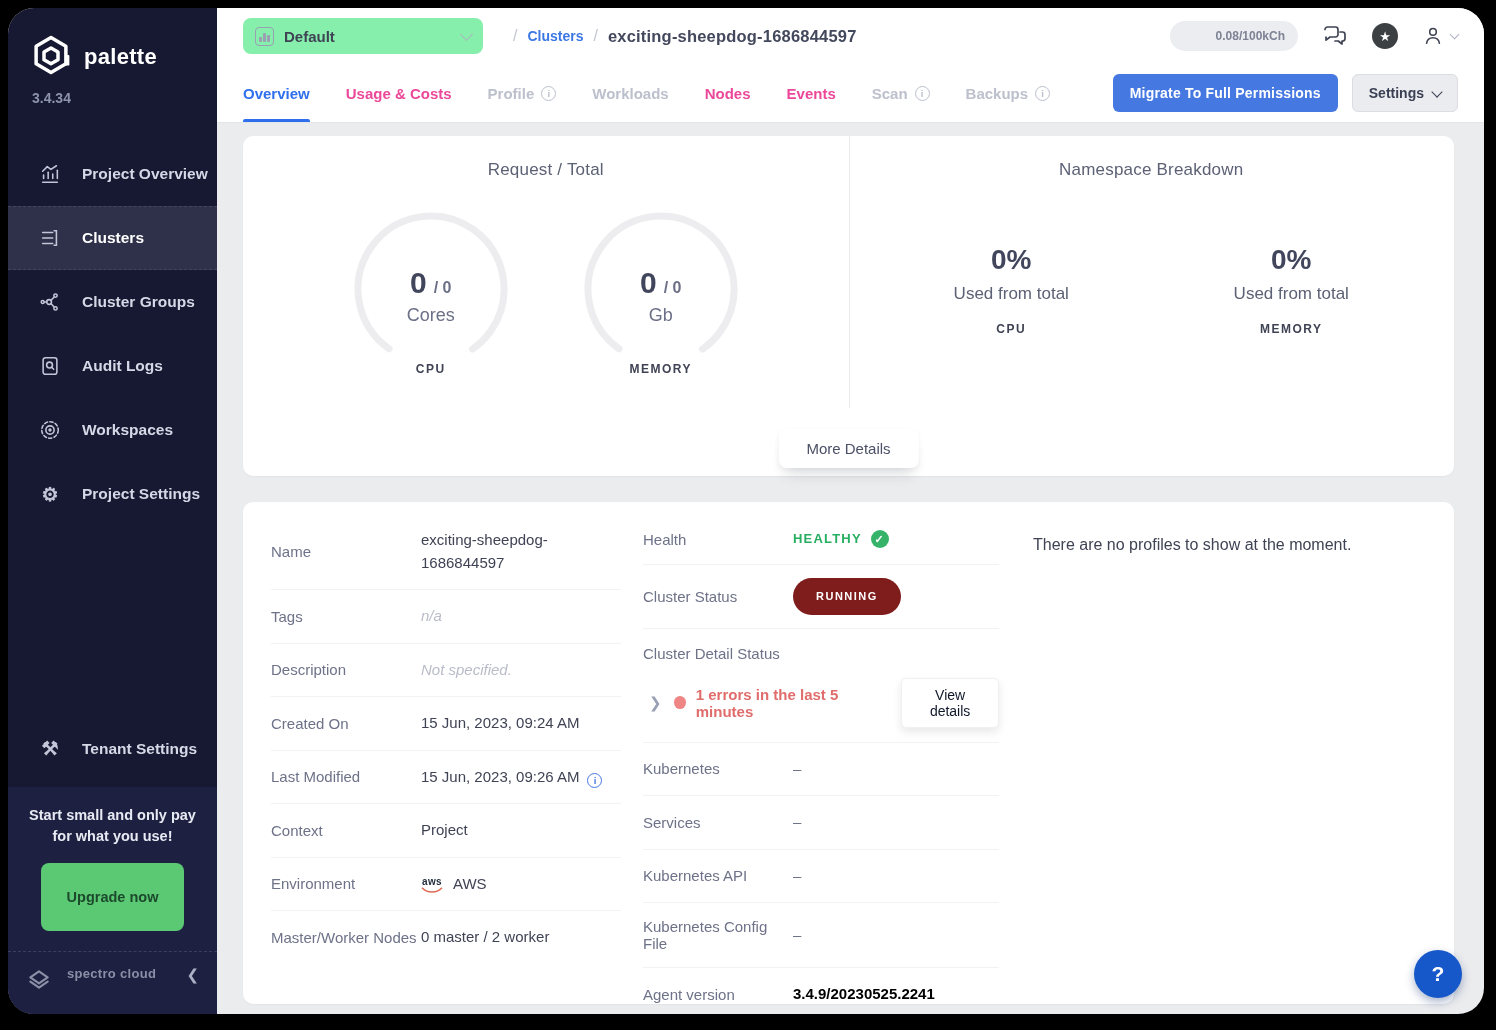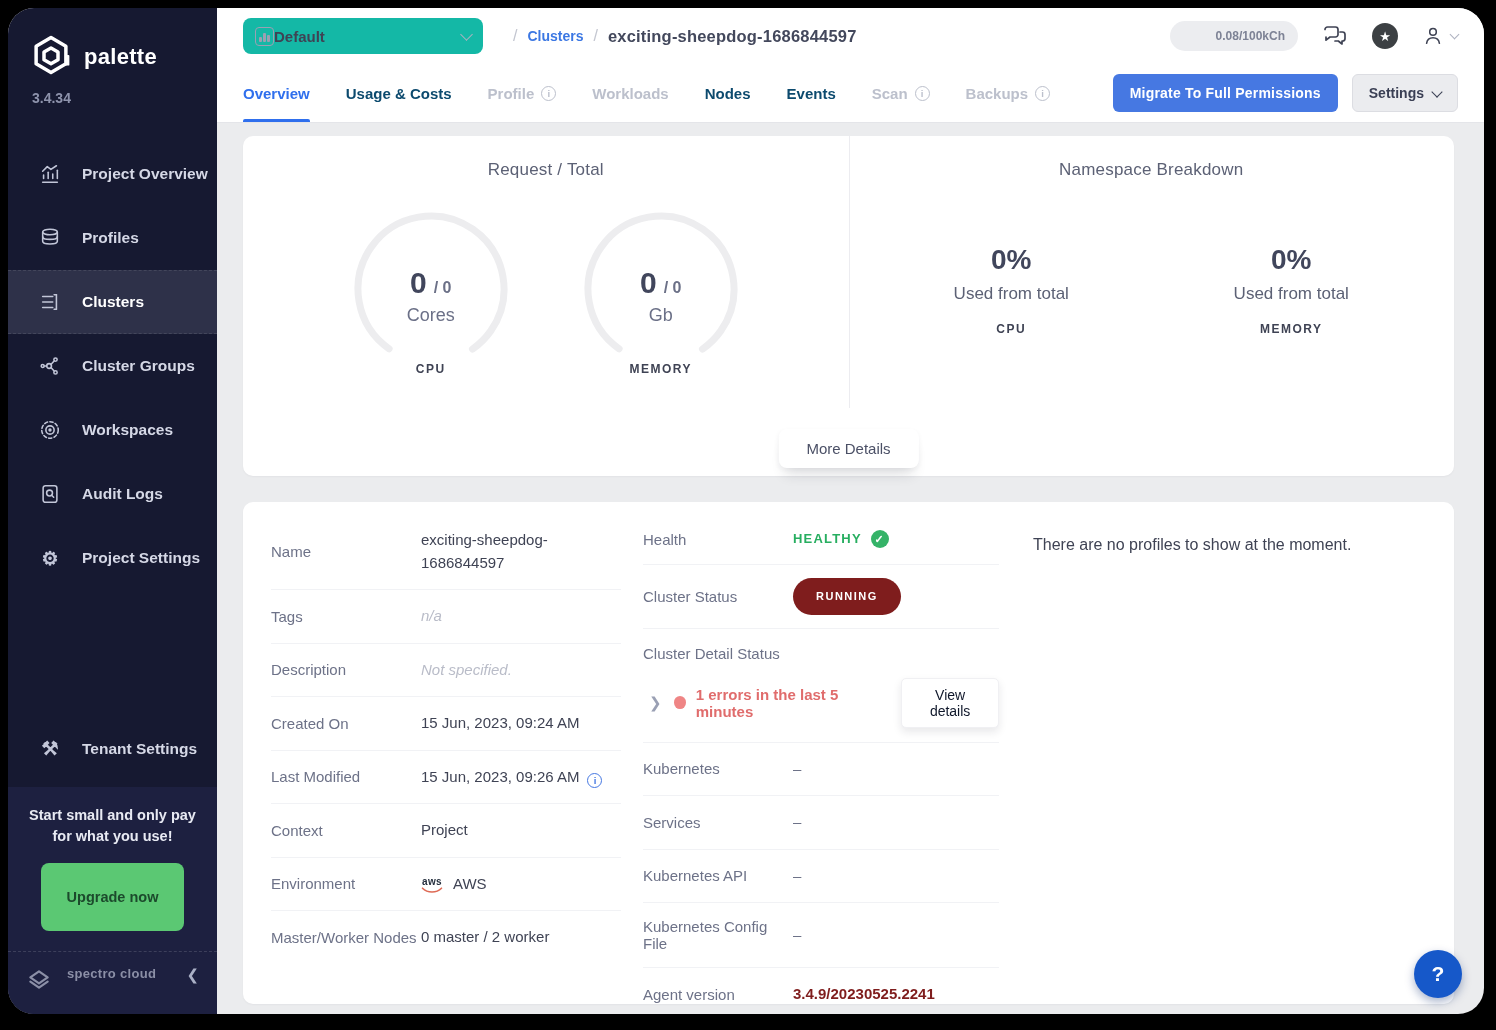--- a/index.html
+++ b/index.html
@@ -22,40 +22,40 @@
   .upsell-text { font-size:14.5px; font-weight:600; color:#e8eaf3; line-height:1.45; }
   .upgrade-btn { margin-top:16px; display:inline-block; background:#5bc873; color:#1c4a2c; font-size:14.5px; font-weight:700; padding:26px 26px; border-radius:8px; border:none; cursor:pointer; }
   .side-footer { display:flex; align-items:flex-start; gap:15px; padding:14px 18px 18px 18px; border-top:1px dashed rgba(255,255,255,.14); background:#1d2040; color:#8b8fa6; }
   .side-footer .sf-brand { font-size:13px; font-weight:700; letter-spacing:.3px; }
   .collapse { margin-left:auto; font-size:15px; color:#aab0c6; cursor:pointer; }
 
   
   .main { flex:1; display:flex; flex-direction:column; min-width:0; }
   .header { background:#fff; border-bottom:1px solid #e4e5e9; }
   .hrow1 { height:56px; display:flex; align-items:center; padding:0 26px; }
-  .proj-select { width:240px; height:36px; background:#14b8a6; border-radius:8px; display:flex; align-items:center; padding:0 12px; cursor:pointer; }
+  .proj-select { width:240px; height:36px; background:#86efac; border-radius:8px; display:flex; align-items:center; gap:10px; padding:0 12px; cursor:pointer; }
   .ps-icon { width:19px; height:19px; border:1.6px solid #9aa0b2; border-radius:4px; display:flex; align-items:flex-end; justify-content:center; gap:1.5px; padding:3px 3px; }
   .ps-icon i { display:block; width:2.5px; background:#9aa0b2; border-radius:1px; }
   .proj-select .lbl { font-size:15px; color:#3f4354; font-weight:600; }
   .chev { width:9px; height:9px; border-right:1.8px solid #aeb2c0; border-bottom:1.8px solid #aeb2c0; transform:rotate(45deg); display:inline-block; }
   .proj-select .chev { margin-left:auto; margin-top:-4px; }
   .crumbs { display:flex; align-items:center; gap:10px; margin-left:30px; font-size:15px; }
   .crumb-sep { color:#c3c6d0; font-size:16px; }
   .crumb-link { color:#3b77e3; font-size:14px; font-weight:600; cursor:pointer; }
   .crumb-cur { color:#43485c; font-size:16.5px; font-weight:600; letter-spacing:.2px; }
   .hr1-right { margin-left:auto; display:flex; align-items:center; gap:24px; }
   .usage-pill { width:128px; height:30px; background:#ecedf0; border-radius:16px; display:flex; align-items:center; justify-content:flex-end; padding-right:13px; font-size:12px; color:#7d8295; font-weight:600; }
   .top-ico { color:#3f4354; cursor:pointer; display:flex; align-items:center; }
   .star-circle { width:26px; height:26px; border-radius:50%; background:#3c4043; color:#fff; display:flex; align-items:center; justify-content:center; font-size:13px; cursor:pointer; }
   .user-wrap { display:flex; align-items:center; gap:7px; cursor:pointer; }
   .user-wrap .chev { width:7px; height:7px; margin-top:-3px; }
 
   .hrow2 { height:58px; display:flex; align-items:center; padding:0 26px; }
   .tabs { display:flex; gap:36px; height:100%; align-items:center; }
-  .tab { position:relative; height:100%; display:flex; align-items:center; gap:7px; font-size:15px; font-weight:600; color:#0c4a6e; cursor:pointer; }
+  .tab { position:relative; height:100%; display:flex; align-items:center; gap:7px; font-size:15px; font-weight:600; color:#ec4899; cursor:pointer; }
   .tab.active { color:#2f6fed; }
   .tab.active::after { content:""; position:absolute; left:0; right:0; bottom:0; height:3px; background:#2f6fed; border-radius:2px 2px 0 0; }
   .tab.disabled { color:#bcc0cc; }
   .info-dot { width:15px; height:15px; border:1.3px solid currentColor; border-radius:50%; font-size:9.5px; display:flex; align-items:center; justify-content:center; font-style:normal; font-weight:700; }
   .hr2-right { margin-left:auto; display:flex; align-items:center; gap:14px; }
   .btn-migrate { background:#4678e2; color:#fff; border:none; border-radius:6px; padding:11px 17px; font-size:14px; font-weight:700; cursor:pointer; letter-spacing:.2px; }
   .btn-settings { background:#ebecef; color:#3a3f54; border:1px solid #dcdde2; border-radius:6px; padding:10px 16px; font-size:14px; font-weight:700; cursor:pointer; display:flex; align-items:center; gap:9px; }
   .btn-settings .chev { width:8px; height:8px; margin-top:-3px; border-color:#3a3f54; }
 
   .content { flex:1; padding:13px 30px 0 26px; overflow:hidden; }
@@ -98,21 +98,21 @@
   .healthy { color:#27ae60; font-weight:700; font-size:13px; letter-spacing:1.2px; display:flex; align-items:center; gap:9px; }
   .check-circle { width:18px; height:18px; border-radius:50%; background:#35b368; color:#fff; font-size:11px; display:flex; align-items:center; justify-content:center; }
   .running-pill { display:inline-block; background:#7f1d1d; color:#fff; font-size:11px; font-weight:700; letter-spacing:1.5px; padding:10px 23px; border-radius:19px; }
   .detail-status-block { padding:16px 0 14px; border-bottom:1px solid #f1f2f5; }
   .ds-label { font-size:15px; color:#6d7288; }
   .error-row { display:flex; align-items:center; margin-top:16px; padding-left:6px; }
   .err-chev { color:#9aa0b4; font-size:15px; margin-right:12px; cursor:pointer; }
   .err-dot { width:13px; height:13px; border-radius:50%; background:#ef8585; margin-right:10px; }
   .err-text { color:#e06c6c; font-size:15px; font-weight:600; }
   .view-details { margin-left:14px; background:#fff; border:1px solid #f0f0f3; border-radius:5px; padding:8px 13px; font-size:14px; color:#0f172a; font-family:inherit; cursor:pointer; box-shadow:0 4px 8px rgba(30,34,50,.10); }
-  .agent-val { font-weight:700; color:#7f1d1d; }
+  .agent-val { font-weight:700; color:#000000; }
 
   .help-fab { position:absolute; right:22px; bottom:16px; width:48px; height:48px; border-radius:50%; background:#1658c9; color:#fff; border:none; font-size:21px; font-weight:700; cursor:pointer; box-shadow:0 4px 10px rgba(10,40,110,.35); font-family:inherit; }
 
   svg.lineicon { stroke:currentColor; fill:none; stroke-width:1.7; stroke-linecap:round; stroke-linejoin:round; }
 </style>
 </head>
 <body>
 
 <div class="window">
 
@@ -136,30 +136,20 @@
               <path d="M4 21h16"></path>
               <path d="M5 17v-4"></path>
               <path d="M10 17v-7"></path>
               <path d="M15 17v-5"></path>
               <path d="M20 17V8"></path>
               <path d="M4 9l5-5 4 3 6-4"></path>
             </svg>
         </span>
         <span>Project Overview</span>
       </div>
-      <div class="nav-item">
-        <span class="ico">
-          <svg class="lineicon" width="22" height="22" viewBox="0 0 24 24">
-              <ellipse cx="12" cy="5.5" rx="8" ry="3"></ellipse>
-              <path d="M4 5.5v5c0 1.7 3.6 3 8 3s8-1.3 8-3v-5"></path>
-              <path d="M4 10.5v5c0 1.7 3.6 3 8 3s8-1.3 8-3v-5"></path>
-            </svg>
-        </span>
-        <span>Profiles</span>
-      </div>
       <div class="nav-item active">
         <span class="ico">
           <svg class="lineicon" width="22" height="22" viewBox="0 0 24 24">
               <path d="M4 6h11"></path>
               <path d="M4 12h11"></path>
               <path d="M4 18h11"></path>
               <path d="M19 4v16"></path>
               <path d="M16.5 4H19M16.5 20H19"></path>
             </svg>
         </span>
@@ -173,36 +163,36 @@
               <circle cx="18" cy="5" r="1.8"></circle>
               <circle cx="18" cy="19" r="1.8"></circle>
               <path d="M13 10.4 16.5 6.5M13 13.6 16.5 17.5M6 12h2.5"></path>
             </svg>
         </span>
         <span>Cluster Groups</span>
       </div>
       <div class="nav-item">
         <span class="ico">
           <svg class="lineicon" width="22" height="22" viewBox="0 0 24 24">
+              <rect x="4.5" y="3" width="15" height="18" rx="2.5"></rect>
+              <circle cx="11.5" cy="11" r="3.2"></circle>
+              <path d="M13.8 13.3 16 15.5"></path>
+            </svg>
+        </span>
+        <span>Audit Logs</span>
+      </div>
+      <div class="nav-item">
+        <span class="ico">
+          <svg class="lineicon" width="22" height="22" viewBox="0 0 24 24">
               <circle cx="12" cy="12" r="9" stroke-dasharray="3.5 2.5"></circle>
               <circle cx="12" cy="12" r="4.5"></circle>
               <circle cx="12" cy="12" r="1" fill="currentColor"></circle>
             </svg>
         </span>
         <span>Workspaces</span>
-      </div>
-      <div class="nav-item">
-        <span class="ico">
-          <svg class="lineicon" width="22" height="22" viewBox="0 0 24 24">
-              <rect x="4.5" y="3" width="15" height="18" rx="2.5"></rect>
-              <circle cx="11.5" cy="11" r="3.2"></circle>
-              <path d="M13.8 13.3 16 15.5"></path>
-            </svg>
-        </span>
-        <span>Audit Logs</span>
       </div>
       <div class="nav-item">
         <span class="ico">⚙</span>
         <span>Project Settings</span>
       </div>
     </nav>
 
     <div class="side-spacer"></div>
 
     <div class="nav-item" style="margin-bottom:6px;">

